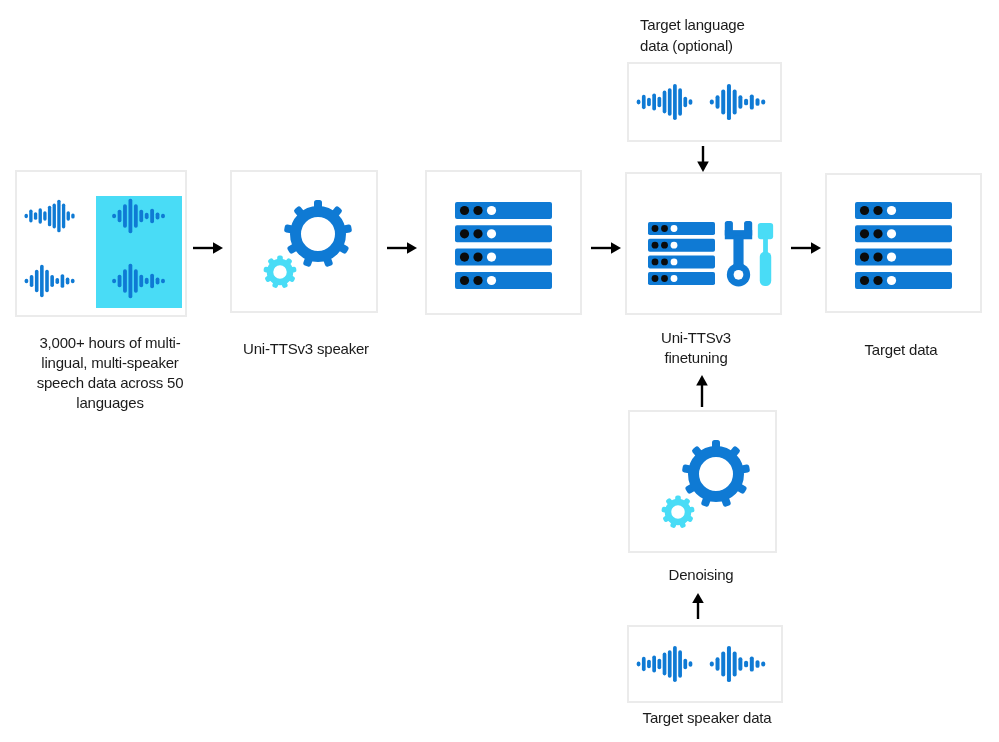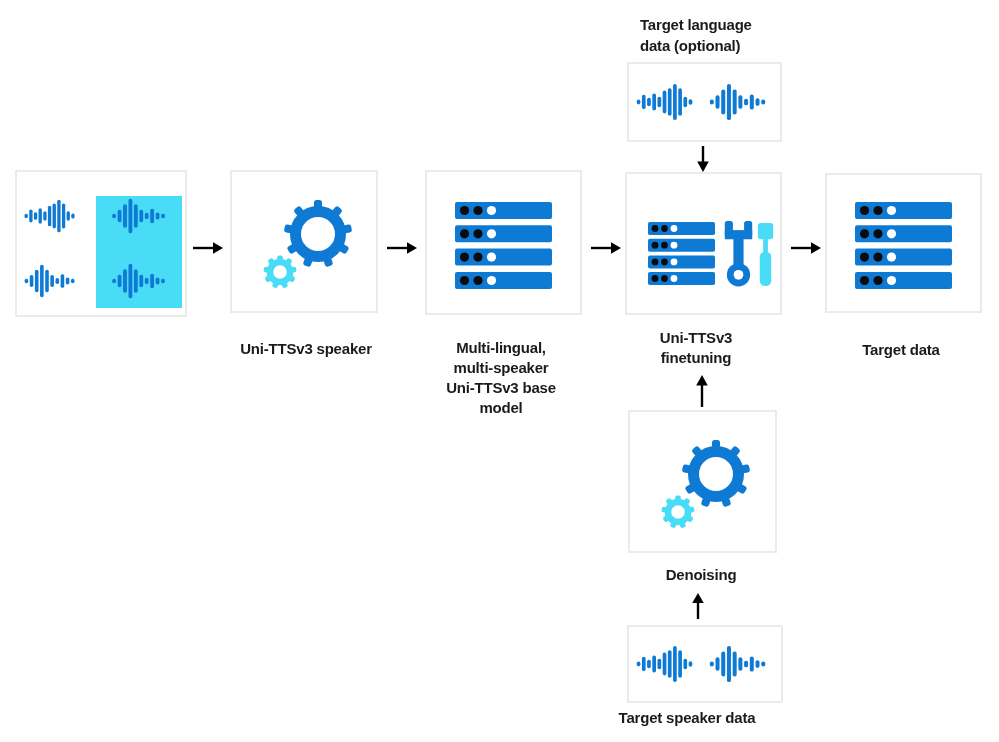--- a/index.html
+++ b/index.html
@@ -8,21 +8,21 @@
     font-family:"Liberation Sans",sans-serif;
   }
   .box{
     position:absolute;background:var(--box-bg);border:2px solid var(--box-border);
     box-sizing:border-box;
   }
   .icn{position:absolute;display:block;}
   .hl{position:absolute;background:var(--highlight);}
   .caption{
     position:absolute;transform:translateX(-50%);text-align:center;
-    font-weight:700;font-size:15px;line-height:20px;letter-spacing:-0.2px;
+    font-weight:400;font-size:15px;line-height:20px;letter-spacing:-0.2px;
     color:var(--text);white-space:pre-line;
   }
   .caption.left{transform:none;text-align:left;line-height:21px;}
   .arrow{position:absolute;}
   .defs{position:absolute;width:0;height:0;}
 </style>
 </head>
 <body>
 
 <div class="stage">
@@ -226,26 +226,26 @@
   </svg>
   <svg class="arrow" style="left:695px;top:375px;" width="14" height="32">
     <polygon points="7,0 1.2,10.5 12.8,10.5" fill="var(--arrow)"></polygon>
       <line x1="7" y1="10" x2="7" y2="32" stroke="var(--arrow)" stroke-width="2.4"></line>
   </svg>
   <svg class="arrow" style="left:691px;top:593px;" width="14" height="26">
     <polygon points="7,0 1.2,10 12.8,10" fill="var(--arrow)"></polygon>
       <line x1="7" y1="9.5" x2="7" y2="26" stroke="var(--arrow)" stroke-width="2.4"></line>
   </svg>
 
+  <div class="caption" style="left:110px;top:333px;">3,000+ hours of multi-
+lingual, multi-speaker
+speech data across 50
+languages</div>
   <div class="caption" style="left:306px;top:339px;">Uni-TTSv3 speaker</div>
-  <div class="caption" style="left:501px;top:338px;">Multi-lingual,
-multi-speaker
-Uni-TTSv3 base
-model</div>
   <div class="caption" style="left:696px;top:328px;">Uni-TTSv3
 finetuning</div>
   <div class="caption" style="left:901px;top:340px;">Target data</div>
   <div class="caption left" style="left:640px;top:14px;">Target language
 data (optional)</div>
   <div class="caption" style="left:701px;top:559px;margin-top:6px;">Denoising</div>
-  <div class="caption" style="left:687px;top:708px;">Target speaker data</div>
+  <div class="caption" style="left:707px;top:708px;">Target speaker data</div>
 
 </div>
 
 </body></html>

